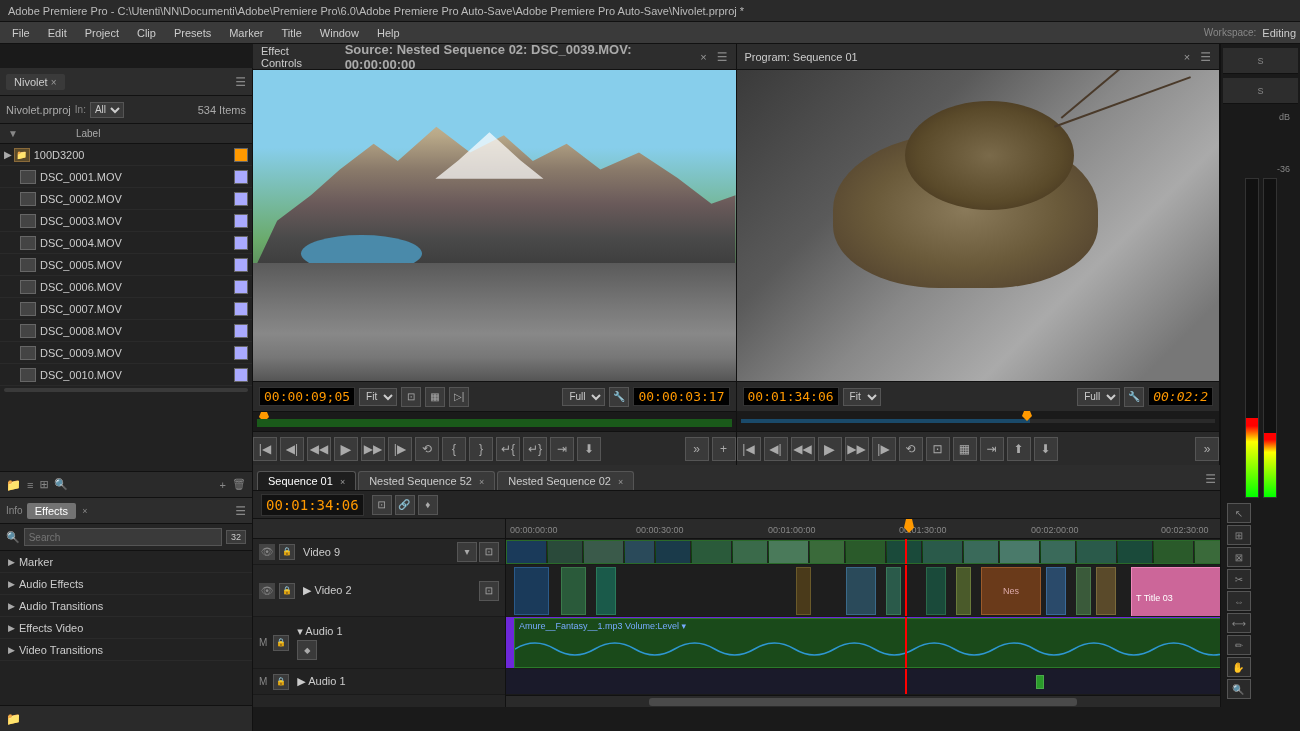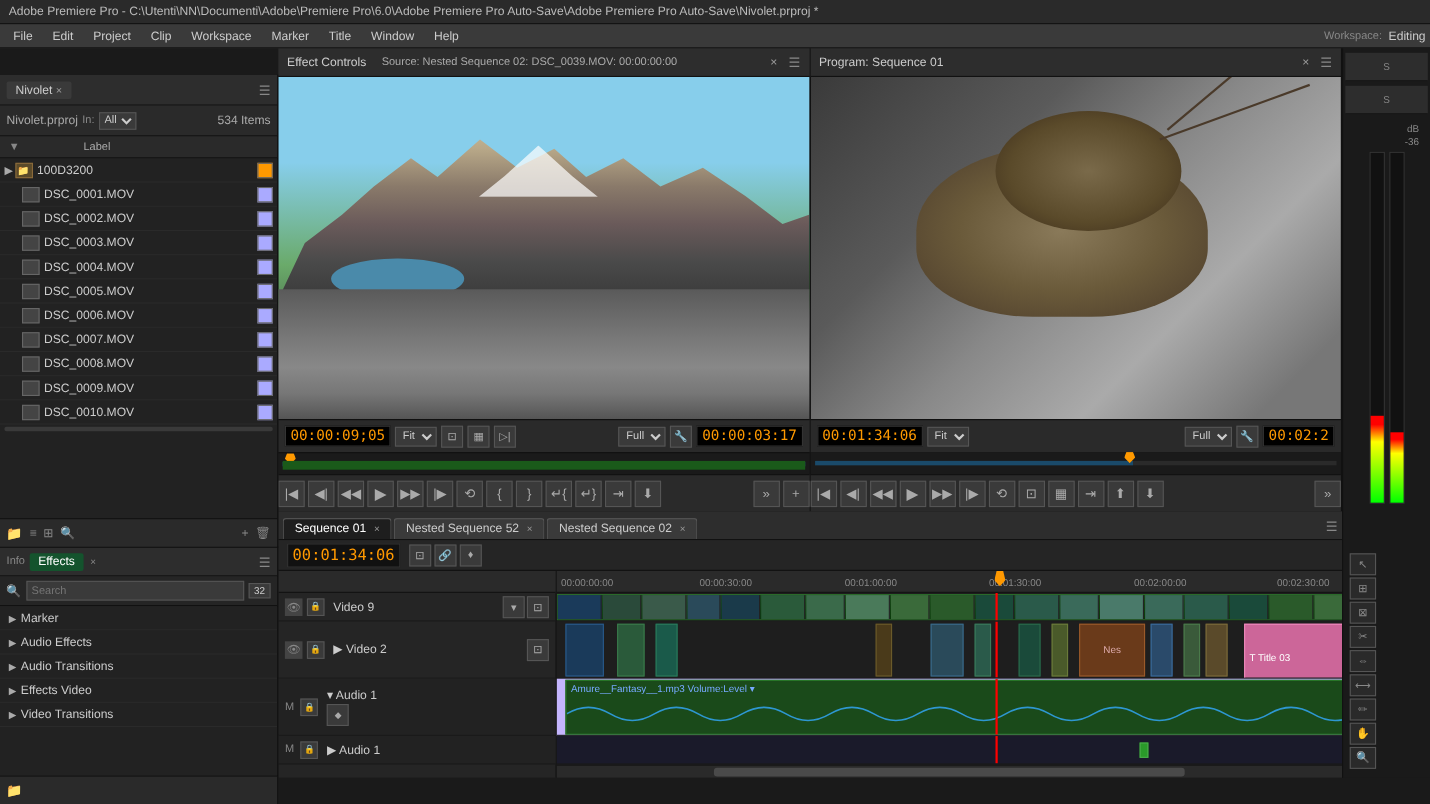--- a/index.html
+++ b/index.html
@@ -522,21 +522,21 @@
 
 <div id="title-bar">
   <span>Adobe Premiere Pro - C:\Utenti\NN\Documenti\Adobe\Premiere Pro\6.0\Adobe Premiere Pro Auto-Save\Adobe Premiere Pro Auto-Save\Nivolet.prproj *</span>
 </div>
 
 <div id="menu-bar">
   <span class="menu-item">File</span>
   <span class="menu-item">Edit</span>
   <span class="menu-item">Project</span>
   <span class="menu-item">Clip</span>
-  <span class="menu-item">Workspace</span>
+  <span class="menu-item">Presets</span>
   <span class="menu-item">Marker</span>
   <span class="menu-item">Title</span>
   <span class="menu-item">Window</span>
   <span class="menu-item">Help</span>
   <span style="margin-left:auto; color:#888; font-size:10px;">Workspace:</span>
   <span style="color:#ccc; font-size:11px; margin-left:4px;">Editing</span>
 </div>
 
 <div id="main">
 
@@ -634,21 +634,21 @@
         <span style="color:#888;font-size:11px;cursor:pointer;">⊞</span>
         <span style="color:#888;font-size:11px;cursor:pointer;">🔍</span>
         <span style="color:#888;font-size:11px;cursor:pointer;margin-left:auto;">+</span>
         <span style="color:#888;font-size:11px;cursor:pointer;">🗑</span>
       </div>
     </div>
 
     <div id="effects-section">
       <div class="effects-tab-bar">
         <span style="font-size:10px;color:#888;cursor:pointer;">Info</span>
-        <span style="padding:2px 8px;background:#14532d;border-radius:2px;font-size:11px;color:#fff;cursor:pointer;">Effects</span>
+        <span style="padding:2px 8px;background:#737373;border-radius:2px;font-size:11px;color:#fff;cursor:pointer;">Effects</span>
         <span style="color:#888;font-size:9px;cursor:pointer;margin-left:2px;">×</span>
         <span style="margin-left:auto;color:#888;font-size:12px;cursor:pointer;">☰</span>
       </div>
 
       <div style="padding:4px 6px;background:#252525;border-bottom:1px solid #111;display:flex;gap:4px;align-items:center;">
         <span style="color:#888;font-size:11px;">🔍</span>
         <input class="search-box" type="text" placeholder="Search" style="">
         <span style="background:#3a3a3a;border:1px solid #555;color:#ccc;font-size:9px;padding:1px 4px;cursor:pointer;">32</span>
       </div>
 
@@ -681,21 +681,21 @@
     </div>
   </div>
 
   <div id="center-area" style="margin-left:253px;flex:1;display:flex;flex-direction:column;">
 
     <div id="monitors-row" style="display:flex;height:430px;">
 
       <div class="monitor-panel" style="width:510px;">
         <div class="monitor-header">
           <span class="title">Effect Controls</span>
-          <span style="color:#aaa;font-size:10px;margin-left:8px;">
+          <span style="color:#aaa;font-size:13px;margin-left:8px;font-weight:bold;">
             Source: Nested Sequence 02: DSC_0039.MOV: 00:00:00:00
           </span>
           <span class="close-btn">×</span>
           <span style="margin-left:4px;color:#888;font-size:12px;cursor:pointer;">☰</span>
         </div>
 
         <div class="monitor-video">
           <div class="mountain-bg">
             <div class="mountain-shape"></div>
             <div class="snow-cap"></div>
@@ -766,21 +766,21 @@
         <div class="monitor-controls">
           <span class="timecode">00:01:34:06</span>
           <select class="fit-select">
             <option>Fit</option>
           </select>
           <span style="margin-left:auto;"></span>
           <select class="fit-select">
             <option>Full</option>
           </select>
           <div class="ctrl-btn">🔧</div>
-          <span class="timecode" style="font-size:13px;">00:02:2</span>
+          <span class="timecode" style="font-size:13px;font-style:italic;">00:02:2</span>
         </div>
 
         <div style="height:20px;background:#1a1a1a;position:relative;">
           <div style="position:absolute;top:8px;left:4px;right:4px;height:4px;background:#2a2a2a;"></div>
           <div style="position:absolute;top:8px;left:4px;width:60%;height:4px;background:#1a4a6a;"></div>
           <div style="position:absolute;top:0;left:calc(60% - 4px);width:10px;height:10px;background:#f90;clip-path:polygon(20% 0%,80% 0%,100% 50%,50% 100%,0% 50%);"></div>
         </div>
 
         <div class="transport-bar">
           <div class="transport-btn">|◀</div>
@@ -931,21 +931,21 @@
 
             <div style="position:absolute;left:540px;top:2px;width:20px;height:48px;background:#2a4a6a;border:1px solid #3a6a9a;"></div>
             <div style="position:absolute;left:570px;top:2px;width:15px;height:48px;background:#3a5a3a;border:1px solid #4a7a4a;"></div>
             <div style="position:absolute;left:590px;top:2px;width:20px;height:48px;background:#5a4a2a;border:1px solid #7a6a3a;"></div>
 
             <div style="position:absolute;left:625px;top:2px;width:120px;height:61px;background:#cc6699;border:1px solid #ee88bb;display:flex;align-items:center;padding:16px 4px;font-size:9px;color:#fff;">T Title 03</div>
 
             <div style="position:absolute;left:399px;top:0;bottom:0;width:2px;background:#f00;z-index:10;"></div>
           </div>
 
-          <div class="track-content audio-track" style="height:52px;background:#c4b5fd;position:relative;">
+          <div class="track-content audio-track" style="height:52px;background:#6d28d9;position:relative;">
 
             <div style="position:absolute;left:8px;top:1px;width:1040px;height:50px;background:#1a4a1a;border:1px solid #2a7a2a;overflow:hidden;">
               <div style="font-size:9px;color:#7af;padding:2px 4px;">Amure__Fantasy__1.mp3 Volume:Level ▾</div>
 
               <div style="position:absolute;bottom:0;left:0;right:0;height:35px;overflow:hidden;">
                 <svg width="100%" height="35" viewBox="0 0 1040 35" preserveAspectRatio="none">
                   <path d="M0,17 Q20,5 40,17 Q60,29 80,17 Q100,5 120,17 Q140,29 160,17 Q180,5 200,17 Q220,29 240,17 Q260,5 280,17 Q300,29 320,17 Q340,5 360,17 Q380,29 400,17 Q420,5 440,17 Q460,29 480,17 Q500,5 520,17 Q540,29 560,17 Q580,5 600,17 Q620,29 640,17 Q660,5 680,17 Q700,29 720,17 Q740,5 760,17 Q780,29 800,17 Q820,5 840,17 Q860,29 880,17 Q900,5 920,17 Q940,29 960,17 Q980,5 1000,17 Q1020,29 1040,17" stroke="#3af" stroke-width="1.5" fill="none" opacity="0.8"></path>
                 </svg>
               </div>
 
@@ -976,21 +976,21 @@
       <span style="font-size:9px;color:#888;">S</span>
     </div>
     <div style="width:100%;height:26px;background:#2d2d2d;display:flex;align-items:center;justify-content:center;border-bottom:1px solid #111;margin-bottom:8px;">
       <span style="font-size:9px;color:#888;">S</span>
     </div>
 
     <div style="width:100%;display:flex;justify-content:flex-end;padding-right:8px;margin-bottom:2px;">
       <span style="font-size:9px;color:#888;">dB</span>
     </div>
     <div style="width:100%;display:flex;justify-content:flex-end;padding-right:8px;">
-      <span style="font-size:9px;color:#888;">-36</span>
+      <span style="font-size:9px;color:#888;margin-top:40px;">-36</span>
     </div>
 
     <div class="meter-container" style="display:flex;gap:4px;margin-top:4px;">
       <div class="meter-channel" style="width:14px;height:320px;background:#111;border:1px solid #333;position:relative;">
         <div style="position:absolute;bottom:0;left:0;right:0;height:25%;background:linear-gradient(0deg,#0f0 0%,#ff0 70%,#f00 90%);"></div>
       </div>
       <div class="meter-channel" style="width:14px;height:320px;background:#111;border:1px solid #333;position:relative;">
         <div style="position:absolute;bottom:0;left:0;right:0;height:20%;background:linear-gradient(0deg,#0f0 0%,#ff0 70%,#f00 90%);"></div>
       </div>
     </div>

